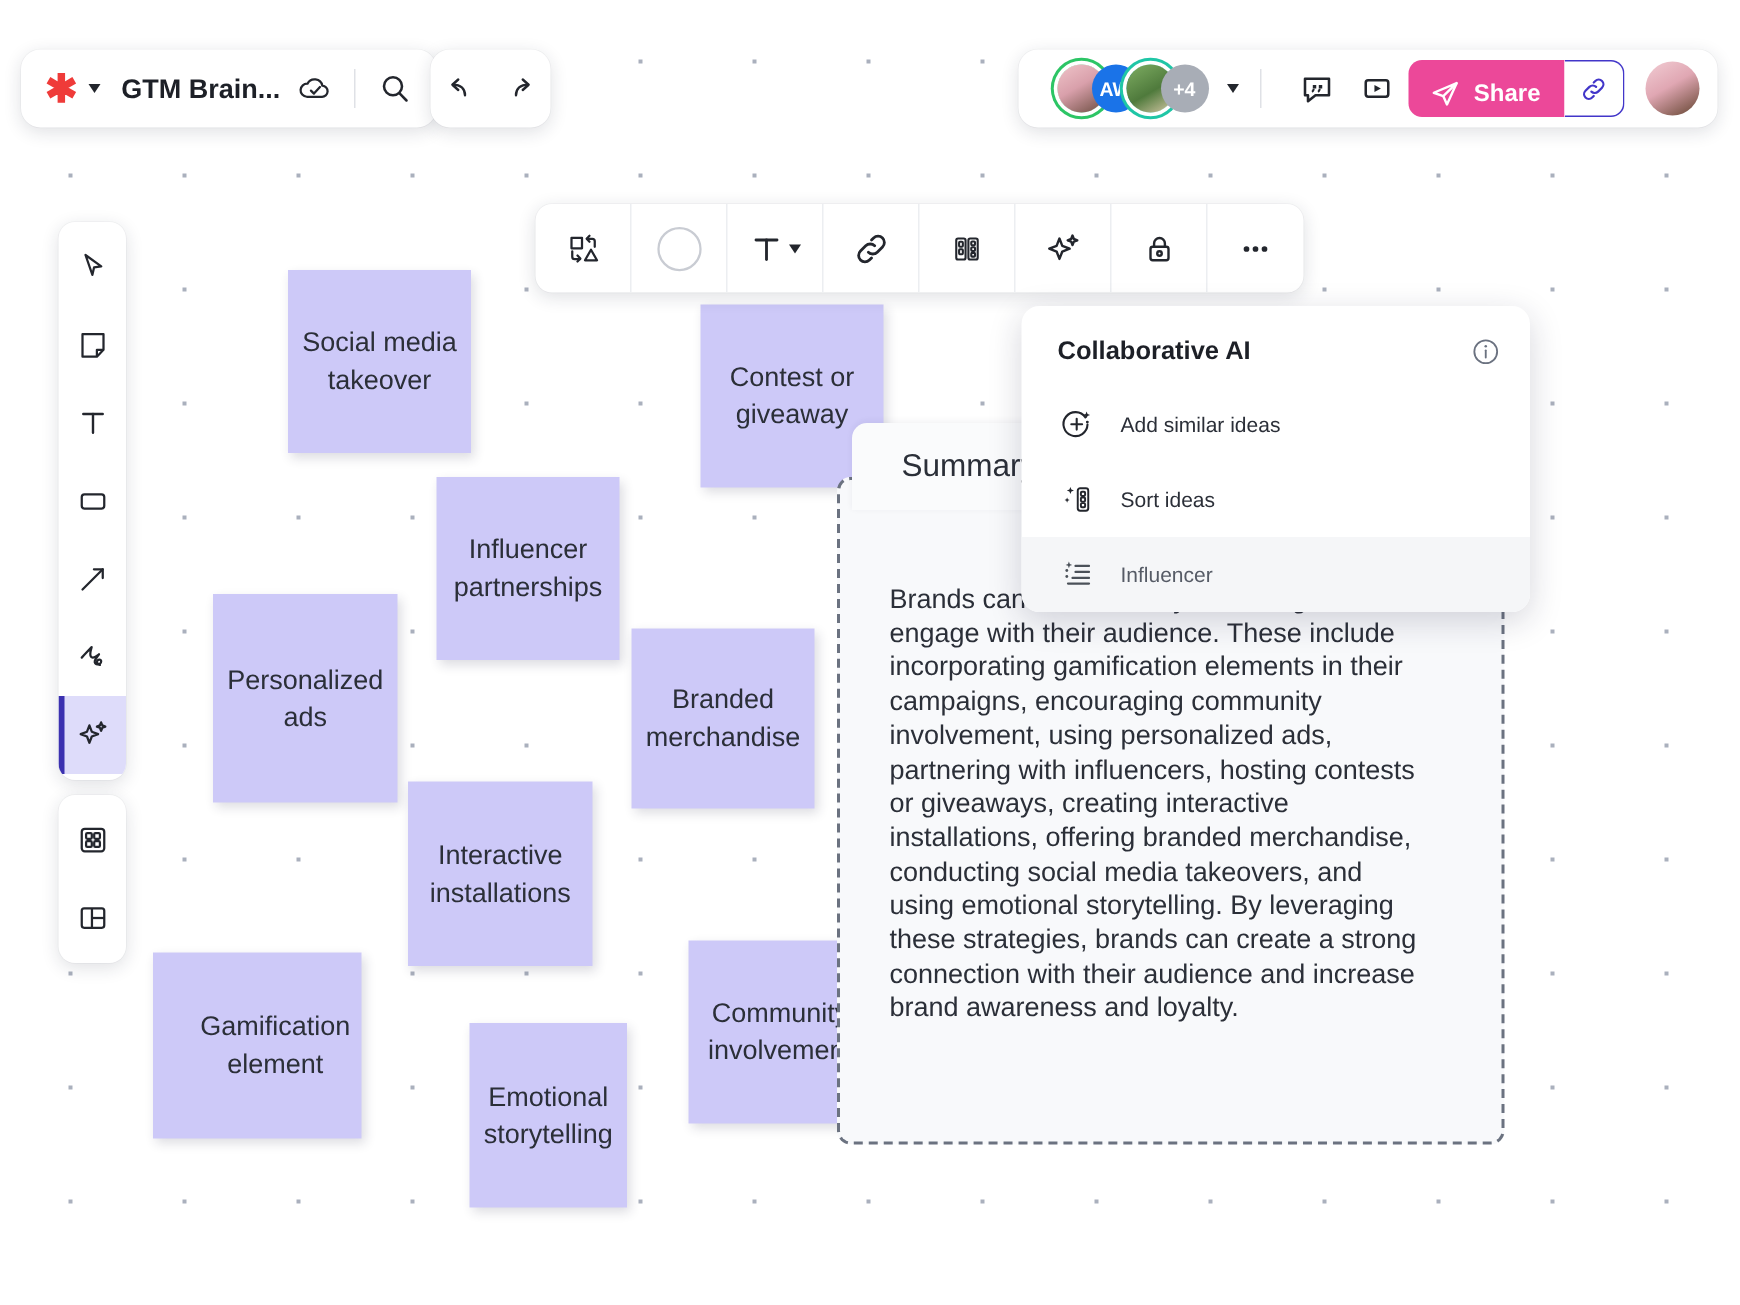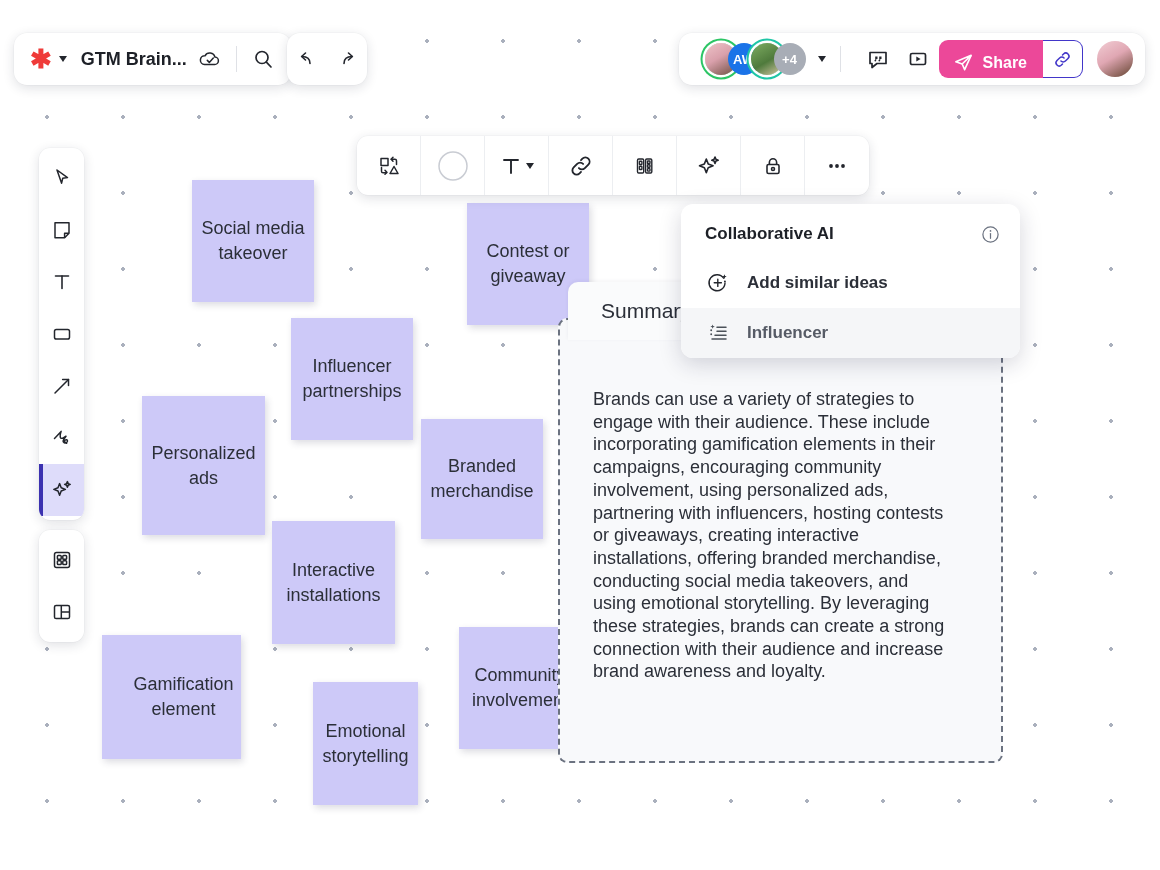--- a/index.html
+++ b/index.html
@@ -113,21 +113,21 @@
 
   
   #center-toolbar { left: 357px; top: 136px; height: 59px; display: flex; align-items: stretch; border-radius: 11px; z-index: 35; overflow: hidden; }
   .ct-btn { width: 64px; display: flex; align-items: center; justify-content: center; cursor: pointer; border-right: 1px solid #eceef1; }
   .ct-btn:last-child { border-right: none; }
 
   
   #ai-panel { left: 681px; top: 204px; width: 339px; border-radius: 12px; z-index: 60; overflow: hidden; box-shadow: 0 6px 22px rgba(25,30,60,0.18); background:#fff; position:absolute;}
   #ai-head { display: flex; align-items: center; justify-content: space-between; padding: 20px 20px 14px 24px; }
   #ai-head-title { font-size: 17px; font-weight: 700; color: #1d2027; }
-  .ai-item { display: flex; align-items: center; gap: 16px; padding: 13px 24px; cursor: pointer; font-size: 17px; color: #2b2f38; font-weight: bold; }
+  .ai-item { display: flex; align-items: center; gap: 16px; padding: 13px 24px; cursor: pointer; font-size: 14px; color: #2b2f38; }
   .ai-item.hl { background: #f5f6f8; color: #565b66; }
   .ai-icon { width: 26px; display: flex; align-items: center; justify-content: center; }
 
   svg { display: block; }
 </style>
 </head>
 <body>
 
 <div id="canvas">
 
@@ -374,20 +374,33 @@
         <svg width="24" height="24" viewBox="0 0 24 24" fill="none" stroke="#23262d" stroke-width="1.4" stroke-linecap="round">
           <path d="M17.6 7.2A8 8 0 1 0 19 12"></path>
           <path d="M11.8 8.2v7.2M8.2 11.8h7.2"></path>
           <path d="M18.4 3.3l.65 1.65L20.7 5.6l-1.65.65L18.4 7.9l-.65-1.65L16.1 5.6l1.65-.65z" fill="#23262d" stroke="none"></path>
           <circle cx="18.9" cy="10.4" r="0.95" fill="#23262d" stroke="none"></circle>
         </svg>
       </span>
       <span>Add similar ideas</span>
     </div>
 
+    <div class="ai-item">
+      <span class="ai-icon">
+        <svg width="24" height="24" viewBox="0 0 24 24" fill="none" stroke="#23262d" stroke-width="1.3" stroke-linejoin="round">
+          <rect x="12.5" y="4.5" width="7" height="15" rx="1.6"></rect>
+          <rect x="14.6" y="6.8" width="2.8" height="2.8" rx="0.7"></rect>
+          <rect x="14.6" y="10.6" width="2.8" height="2.8" rx="0.7"></rect>
+          <rect x="14.6" y="14.4" width="2.8" height="2.8" rx="0.7"></rect>
+          <path d="M7.6 3.6l.68 1.75L10 6l-1.72.65L7.6 8.4l-.68-1.75L5.2 6l1.72-.65z" fill="#23262d" stroke="none"></path>
+          <path d="M5.4 10.6l.5 1.25L7.1 12.4l-1.2.5-.5 1.25-.5-1.25L3.7 12.4l1.2-.55z" fill="#23262d" stroke="none"></path>
+        </svg>
+      </span>
+      <span>Sort ideas</span>
+    </div>
 
     <div class="ai-item hl">
       <span class="ai-icon">
         <svg width="24" height="24" viewBox="0 0 24 24" fill="none" stroke="#4b5159" stroke-width="1.5" stroke-linecap="round">
           <path d="M11 6.3h9M11 10.3h9M9 14.3h11M6 18h14"></path>
           <path d="M6.6 3.4l.62 1.6L8.8 5.6l-1.58.6L6.6 7.8 6 6.2 4.4 5.6 6 5z" fill="#4b5159" stroke="none"></path>
           <circle cx="5.2" cy="9.3" r="0.95" fill="#4b5159" stroke="none"></circle>
           <circle cx="5.2" cy="13.3" r="0.95" fill="#4b5159" stroke="none"></circle>
         </svg>
       </span>

